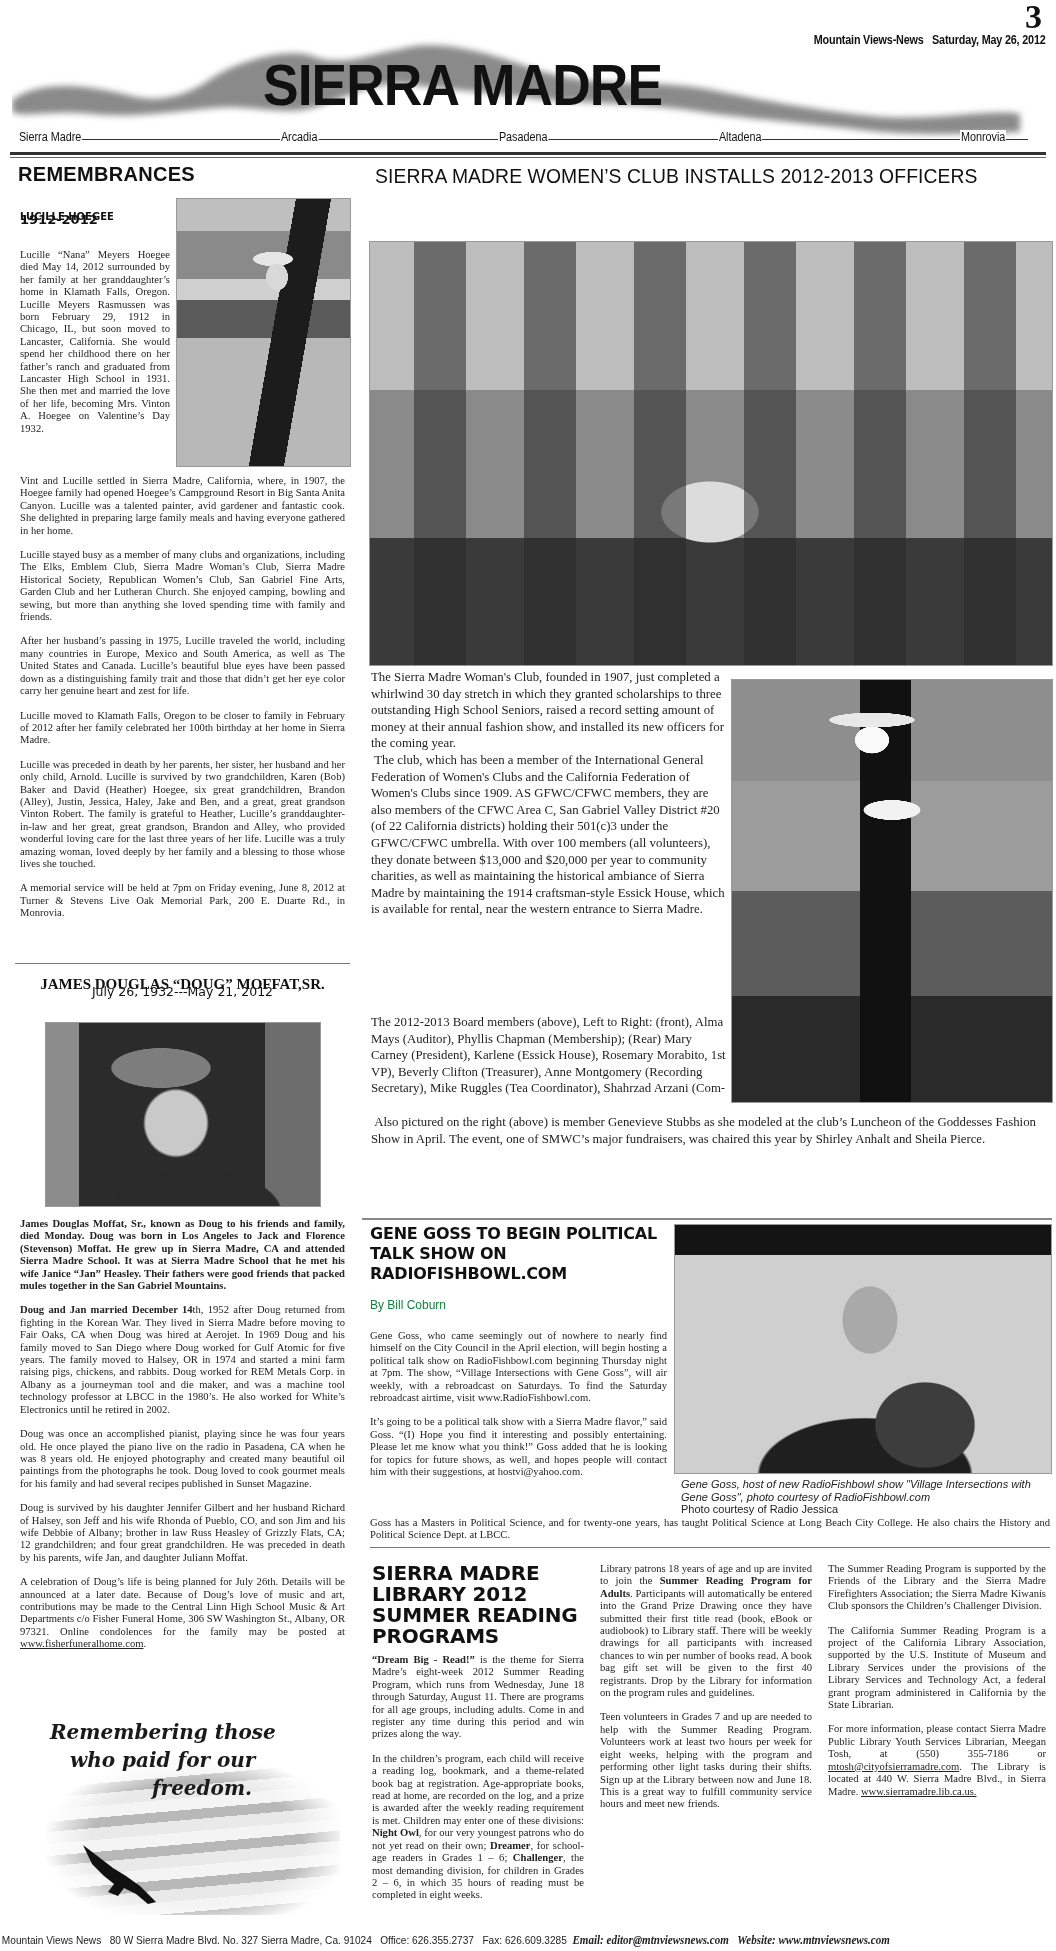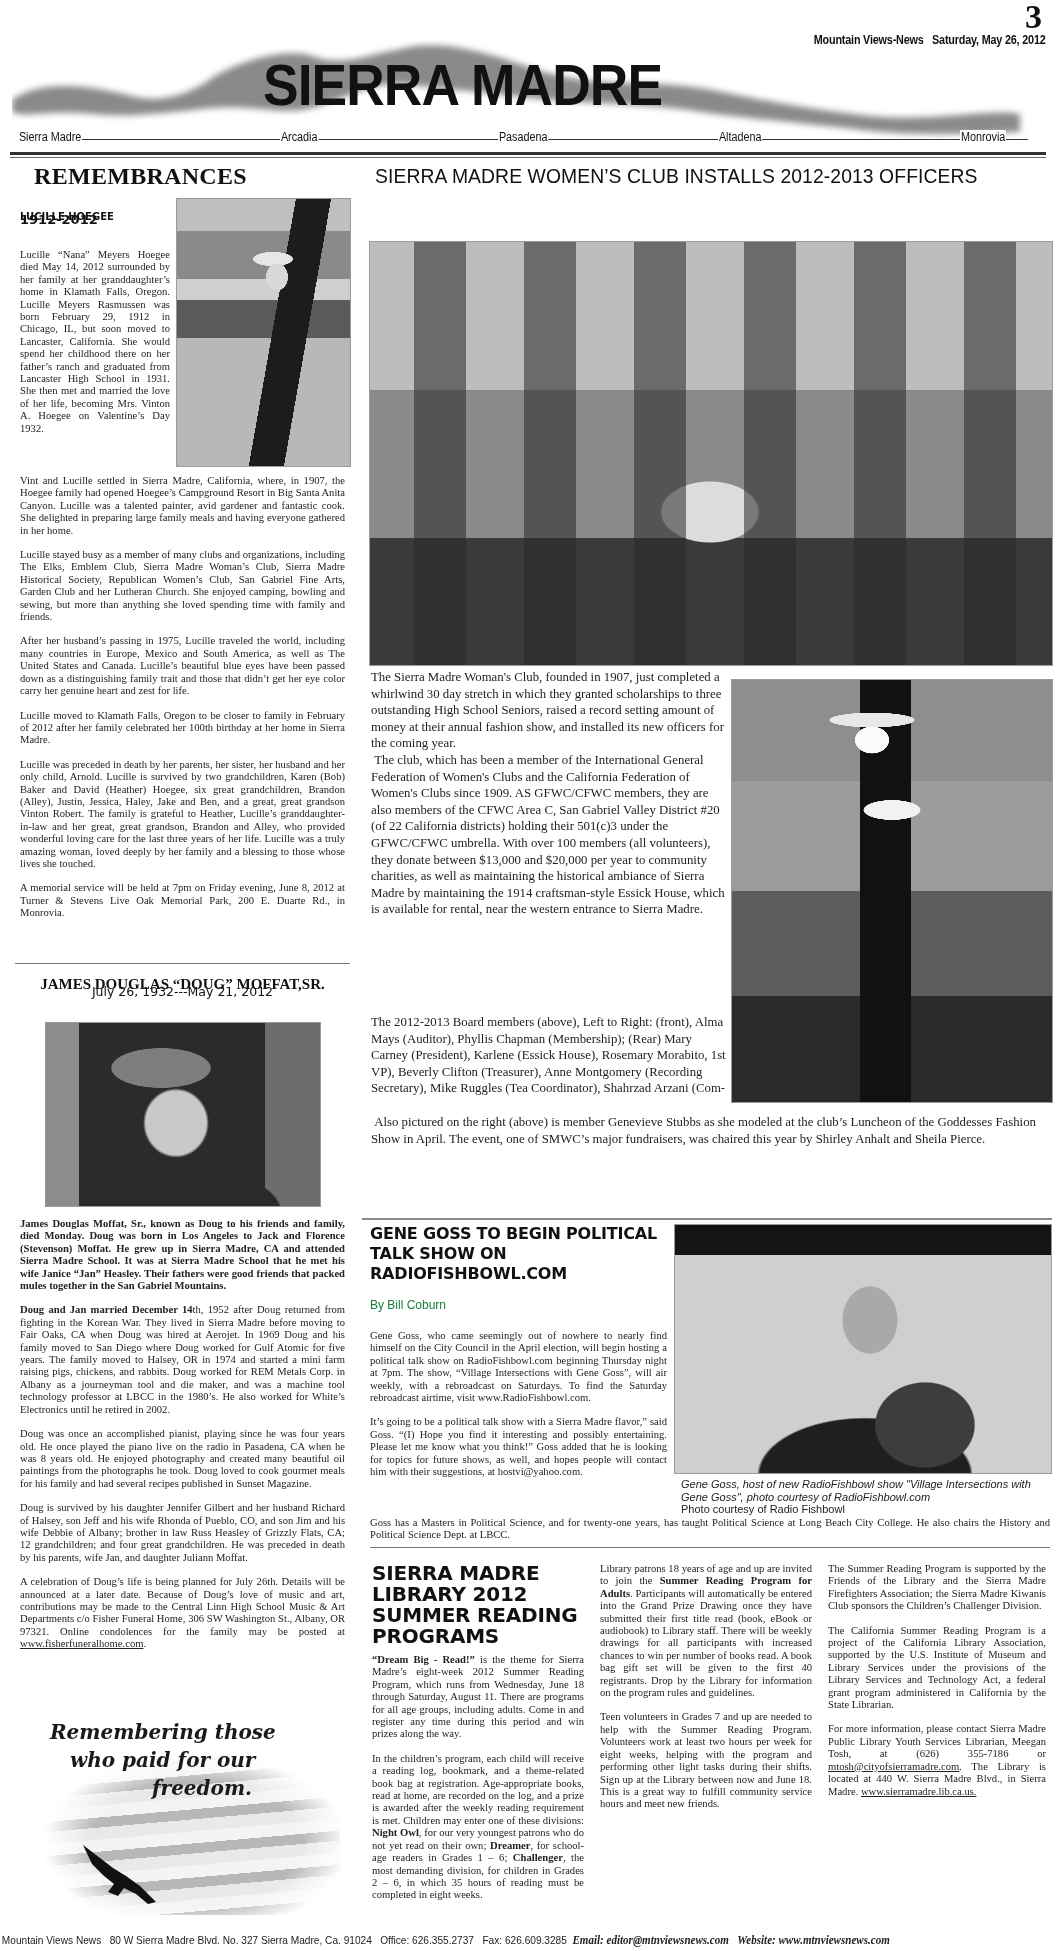--- a/index.html
+++ b/index.html
@@ -13,21 +13,21 @@
   .issue-line { position: absolute; right: 10px; top: 33px; font-family: "Liberation Sans", sans-serif; font-weight: bold; font-size: 12px; color: #111; letter-spacing: -0.2px; transform: scaleX(0.9); transform-origin: right; }
   .mast-wave { position: absolute; left: 12px; top: 38px; width: 1016px; height: 100px; }
   .mast-title { position: absolute; left: 263px; top: 56px; font-family: "Liberation Sans", sans-serif; font-weight: bold; font-size: 58px; line-height: 58px; letter-spacing: -1px; color: #111; transform: scaleX(0.92); transform-origin: left; }
   .city-row { position: absolute; left: 18px; top: 130px; width: 1010px; height: 16px; }
   .city-line { position: absolute; left: 0; right: 0; top: 9px; height: 1px; background: #333; }
   .city { position: absolute; top: 0; background: transparent; font-family: "Liberation Sans", sans-serif; font-size: 12px; color: #111; transform: scaleX(0.9); transform-origin: left; padding: 0 1px; }
   .rule-thick { position: absolute; left: 10px; width: 1036px; top: 152px; height: 3px; background: #333; }
   .rule-thin { position: absolute; left: 10px; width: 1036px; top: 157px; height: 1px; background: #666; }
 
   
-  .remembrances { position: absolute; left: 18px; top: 163px; font-family: Liberation Serif, serif; font-weight: bold; font-size: 24px; letter-spacing: 0.3px; color: #111; margin-left: 16px; }
+  .remembrances { position: absolute; left: 18px; top: 163px; font-family: Liberation Sans, sans-serif; font-weight: bold; font-size: 20px; letter-spacing: 0.3px; color: #111; }
   .smwc-head { position: absolute; left: 375px; top: 164px; font-family: "Liberation Sans", sans-serif; font-size: 21px; color: #111; transform: scaleX(0.92); transform-origin: left; letter-spacing: 0.1px; }
 
   
   .copy { font-size: 10.6px; line-height: 12.4px; text-align: justify; color: #222; }
   .copy p { margin-bottom: 12px; }
   .copy b { font-weight: bold; }
   .sans-head { font-family: "DejaVu Sans", sans-serif; font-weight: bold; color: #111; }
 
   
   .photo { position: absolute; border: 1px solid #999; overflow: hidden; }
@@ -173,41 +173,41 @@
 <div class="abs sans-head" style="left:370px;top:1224px;width:310px;font-size:16px;line-height:20px;letter-spacing:-0.2px;">GENE GOSS TO BEGIN POLITICAL TALK SHOW ON RADIOFISHBOWL.COM</div>
 <div class="abs" style="left:370px;top:1298px;font-family:'Liberation Sans',sans-serif;font-size:12px;color:#15803d;">By Bill Coburn</div>
 <div class="abs copy" style="left:370px;top:1330px;width:297px;">
   <p>Gene Goss, who came seemingly out of nowhere to nearly find himself on the City Council in the April election, will begin hosting a political talk show on RadioFishbowl.com beginning Thursday night at 7pm. The show, “Village Intersections with Gene Goss”, will air weekly, with a rebroadcast on Saturdays. To find the Saturday rebroadcast airtime, visit www.RadioFishbowl.com.</p>
   <p>It’s going to be a political talk show with a Sierra Madre flavor,” said Goss. “(I) Hope you find it interesting and possibly entertaining. Please let me know what you think!” Goss added that he is looking for topics for future shows, as well, and hopes people will contact him with their suggestions, at hostvi@yahoo.com.</p>
 </div>
 <div class="abs copy" style="left:370px;top:1517px;width:680px;">Goss has a Masters in Political Science, and for twenty-one years, has taught Political Science at Long Beach City College. He also chairs the History and Political Science Dept. at LBCC.</div>
 <div class="photo ph-gene"></div>
 <div class="caption-gene">
   <i>Gene Goss, host of new RadioFishbowl show "Village Intersections with Gene Goss", photo courtesy of RadioFishbowl.com</i><br>
-  <span>Photo courtesy of Radio Fishbowl</span>
+  <span>Photo courtesy of Radio Jessica</span>
 </div>
 
 <div class="divider" style="left:370px;top:1547px;width:680px;"></div>
 
 <div class="abs sans-head" style="left:372px;top:1563px;width:215px;font-size:20px;line-height:21px;letter-spacing:-0.2px;">SIERRA MADRE LIBRARY 2012 SUMMER READING PROGRAMS</div>
 
 <div class="abs copy" style="left:372px;top:1654px;width:212px;">
   <p><b>“Dream Big - Read!”</b><span> is the theme for Sierra Madre’s eight-week 2012 Summer Reading Program, which runs from Wednesday, June 18 through Saturday, August 11. There are programs for all age groups, including adults. Come in and register any time during this period and win prizes along the way.</span></p>
   <p><span>In the children’s program, each child will receive a reading log, bookmark, and a theme-related book bag at registration. Age-appropriate books, read at home, are recorded on the log, and a prize is awarded after the weekly reading requirement is met. Children may enter one of these divisions: </span><b>Night Owl</b><span>, for our very youngest patrons who do not yet read on their own; </span><b>Dreamer</b><span>, for school-age readers in Grades 1 – 6; </span><b>Challenger</b><span>, the most demanding division, for children in Grades 2 – 6, in which 35 hours of reading must be completed in eight weeks.</span></p>
 </div>
 
 <div class="abs copy" style="left:600px;top:1563px;width:212px;">
   <p><span>Library patrons 18 years of age and up are invited to join the </span><b>Summer Reading Program for Adults</b><span>. Participants will automatically be entered into the Grand Prize Drawing once they have submitted their first title read (book, eBook or audiobook) to Library staff. There will be weekly drawings for all participants with increased chances to win per number of books read. A book bag gift set will be given to the first 40 registrants. Drop by the Library for information on the program rules and guidelines.</span></p>
   <p>Teen volunteers in Grades 7 and up are needed to help with the Summer Reading Program. Volunteers work at least two hours per week for eight weeks, helping with the program and performing other light tasks during their shifts. Sign up at the Library between now and June 18. This is a great way to fulfill community service hours and meet new friends.</p>
 </div>
 
 <div class="abs copy" style="left:828px;top:1563px;width:218px;">
   <p>The Summer Reading Program is supported by the Friends of the Library and the Sierra Madre Firefighters Association; the Sierra Madre Kiwanis Club sponsors the Children’s Challenger Division.</p>
   <p>The California Summer Reading Program is a project of the California Library Association, supported by the U.S. Institute of Museum and Library Services under the provisions of the Library Services and Technology Act, a federal grant program administered in California by the State Librarian.</p>
-  <p><span>For more information, please contact Sierra Madre Public Library Youth Services Librarian, Meegan Tosh, at (626) 355-7186 or </span><a class="lnk">mtosh@cityofsierramadre.com</a><span>. The Library is located at 440 W. Sierra Madre Blvd., in Sierra Madre. </span><a class="lnk">www.sierramadre.lib.ca.us.</a></p>
+  <p><span>For more information, please contact Sierra Madre Public Library Youth Services Librarian, Meegan Tosh, at (550) 355-7186 or </span><a class="lnk">mtosh@cityofsierramadre.com</a><span>. The Library is located at 440 W. Sierra Madre Blvd., in Sierra Madre. </span><a class="lnk">www.sierramadre.lib.ca.us.</a></p>
 </div>
 
 <div class="footer">
   <span>Mountain Views News</span>&nbsp;&nbsp;
   <span>80 W Sierra Madre Blvd.  No. 327   Sierra Madre, Ca. 91024</span>&nbsp;&nbsp;
   <span>Office:  626.355.2737</span>&nbsp;&nbsp;
   <span>Fax:  626.609.3285</span>&nbsp;
   <span class="em">Email: editor@mtnviewsnews.com</span>&nbsp;&nbsp;
   <span class="em">Website: www.mtnviewsnews.com</span>
 </div>

